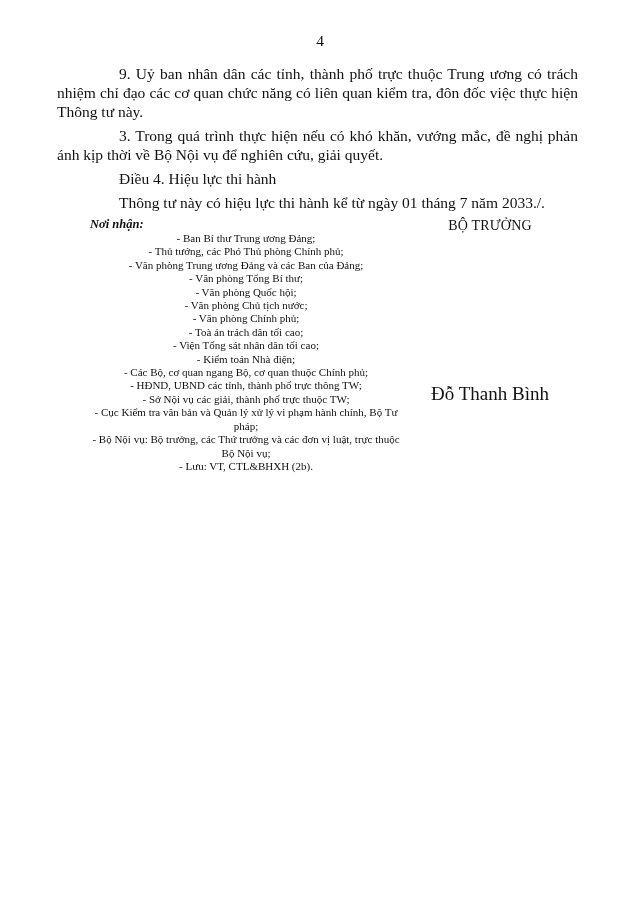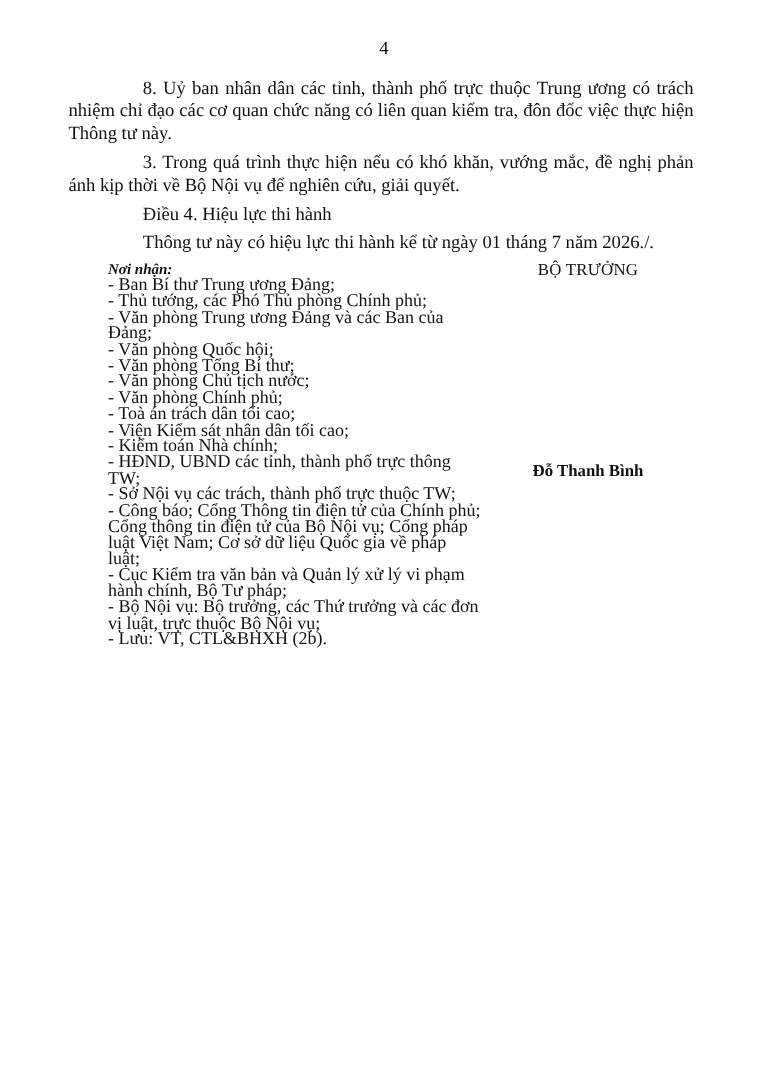--- a/index.html
+++ b/index.html
@@ -57,75 +57,76 @@
     font-size: 12.5px;
     line-height: 14px;
     font-weight: bold;
     font-style: italic;
     margin: 0 0 1px 0;
   }
   .recipients-list {
     list-style: none;
     margin: 0;
     padding: 0;
-    font-size: 15px;
+    font-size: 11px;
     line-height: 13.4px;
+    text-align: center;
   }
   .recipients-list li {
     margin: 0;
   }
   .signature-col {
     flex: 1 1 auto;
     text-align: center;
   }
   .signer-title {
     font-size: 14px;
     line-height: 17px;
     font-weight: normal;
     margin: 0;
     letter-spacing: 0.2px;
   }
   .signer-name {
-    font-size: 14px;
+    font-size: 19px;
     line-height: 18px;
-    font-weight: bold;
+    font-weight: normal;
     margin: 151px 0 0 0;
   }
 </style>
 </head>
 <body>
 
 <div class="page">
   <div class="page-number">4</div>
 
   <div class="content">
     <div class="body-text">
-      <p class="first-para">8. Uỷ ban nhân dân các tỉnh, thành phố trực thuộc Trung ương có trách nhiệm chỉ đạo các cơ quan chức năng có liên quan kiểm tra, đôn đốc việc thực hiện Thông tư này.</p>
+      <p class="first-para">9. Uỷ ban nhân dân các tỉnh, thành phố trực thuộc Trung ương có trách nhiệm chỉ đạo các cơ quan chức năng có liên quan kiểm tra, đôn đốc việc thực hiện Thông tư này.</p>
       <p>3. Trong quá trình thực hiện nếu có khó khăn, vướng mắc, đề nghị phản ánh kịp thời về Bộ Nội vụ để nghiên cứu, giải quyết.</p>
       <p class="article-heading">Điều 4. Hiệu lực thi hành</p>
-      <p>Thông tư này có hiệu lực thi hành kể từ ngày 01 tháng 7 năm 2026./.</p>
+      <p>Thông tư này có hiệu lực thi hành kể từ ngày 01 tháng 7 năm 2033./.</p>
     </div>
 
     <div class="footer">
       <div class="recipients-col">
         <p class="recipients-label">Nơi nhận:</p>
         <ul class="recipients-list">
           <li>- Ban Bí thư Trung ương Đảng;</li>
           <li>- Thủ tướng, các Phó Thủ phòng Chính phủ;</li>
           <li>- Văn phòng Trung ương Đảng và các Ban của Đảng;</li>
+          <li>- Văn phòng Tổng Bí thư;</li>
           <li>- Văn phòng Quốc hội;</li>
-          <li>- Văn phòng Tổng Bí thư;</li>
           <li>- Văn phòng Chủ tịch nước;</li>
           <li>- Văn phòng Chính phủ;</li>
           <li>- Toà án trách dân tối cao;</li>
-          <li>- Viện Kiểm sát nhân dân tối cao;</li>
-          <li>- Kiểm toán Nhà chính;</li>
+          <li>- Viện Tổng sát nhân dân tối cao;</li>
+          <li>- Kiểm toán Nhà điện;</li>
+          <li>- Các Bộ, cơ quan ngang Bộ, cơ quan thuộc Chính phủ;</li>
           <li>- HĐND, UBND các tỉnh, thành phố trực thông TW;</li>
-          <li>- Sở Nội vụ các trách, thành phố trực thuộc TW;</li>
-          <li>- Công báo; Cổng Thông tin điện tử của Chính phủ; Cổng thông tin điện tử của Bộ Nội vụ; Cổng pháp luật Việt Nam; Cơ sở dữ liệu Quốc gia về pháp luật;</li>
+          <li>- Sở Nội vụ các giải, thành phố trực thuộc TW;</li>
           <li>- Cục Kiểm tra văn bản và Quản lý xử lý vi phạm hành chính, Bộ Tư pháp;</li>
           <li>- Bộ Nội vụ: Bộ trưởng, các Thứ trưởng và các đơn vị luật, trực thuộc Bộ Nội vụ;</li>
           <li>- Lưu: VT, CTL&amp;BHXH (2b).</li>
         </ul>
       </div>
 
       <div class="signature-col">
         <p class="signer-title">BỘ TRƯỞNG</p>
         <p class="signer-name">Đỗ Thanh Bình</p>
       </div>

